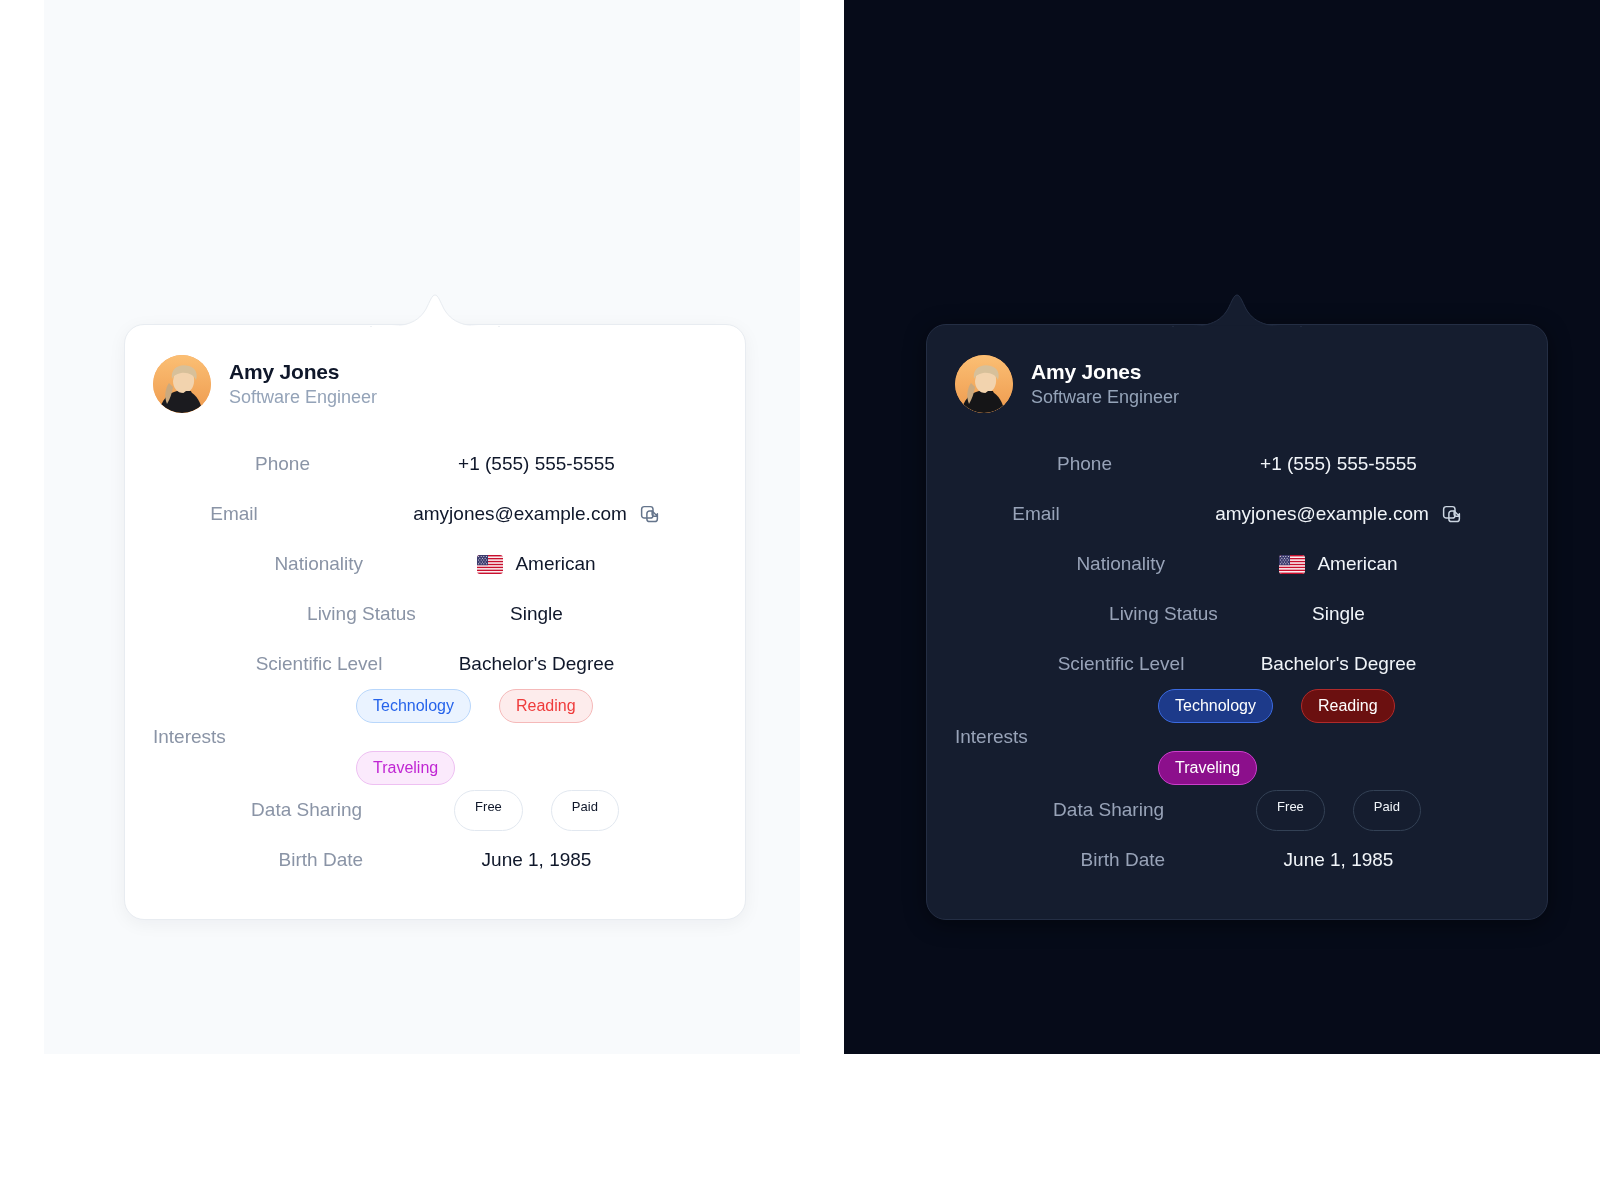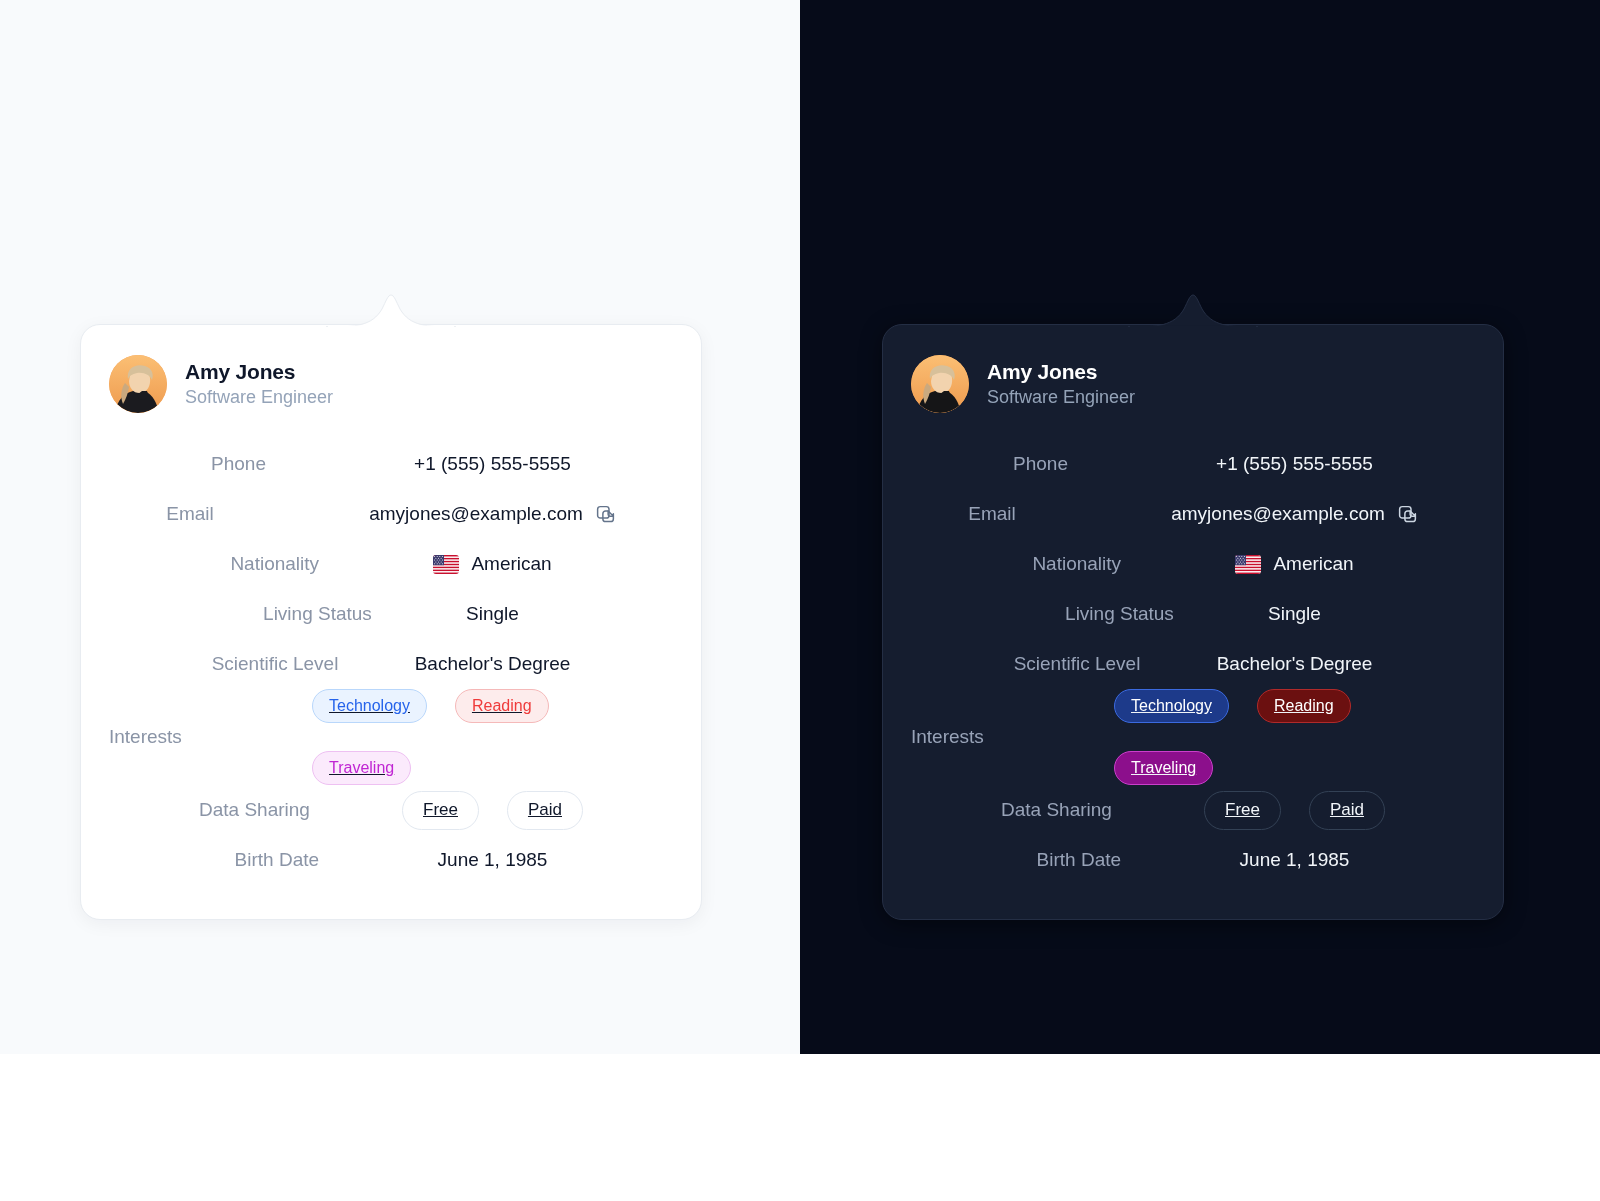--- a/index.html
+++ b/index.html
@@ -15,20 +15,21 @@
     display: flex;
   }
 
   .panel {
     width: 800px;
     height: 1054px;
     position: relative;
     display: flex;
     align-items: flex-start;
     justify-content: center;
+    margin-left: 44px;
   }
 
   .panel--light { background: #f8fafc; }
   .panel--dark  { background: #060b19; }
 
   
   .card {
     position: absolute;
     top: 324px;
     width: 622px;
@@ -133,21 +134,21 @@
     display: inline-flex;
     width: 21px;
     height: 21px;
     cursor: pointer;
   }
   .copy-icon svg { width: 21px; height: 21px; display: block; }
   .panel--light .copy-icon svg { stroke: #64748b; }
   .panel--dark  .copy-icon svg { stroke: #cbd5e1; }
 
   
-  .badges { display: flex; gap: 28px; align-items: center; flex-wrap: wrap; text-decoration: underline; }
+  .badges { display: flex; gap: 28px; align-items: center; flex-wrap: wrap; }
 
   .badge {
     font-size: 16px;
     font-weight: 400;
     padding: 6px 16px 7px 16px;
     border-radius: 999px;
     border: 1px solid transparent;
     white-space: nowrap;
     line-height: 1.2;
   }
@@ -157,22 +158,22 @@
   .panel--light .badge--reading { background: #fdecec; border-color: #f5b9b9; color: #ef3b3b; }
   .panel--light .badge--travel  { background: #fbeafc; border-color: #eec0f2; color: #c026d3; }
 
   
   .panel--dark .badge--tech    { background: #1d3a8a; border-color: #3b6ae0; color: #ffffff; }
   .panel--dark .badge--reading { background: #6b1010; border-color: #b02a2a; color: #ffffff; }
   .panel--dark .badge--travel  { background: #8c0f8c; border-color: #cb3fcb; color: #ffffff; }
 
   
   .badge--neutral {
-    font-size: 17px;
-    padding: 8px 20px 9px 20px;
+    font-size: 13px;
+    padding: 8px 20px 16px 20px;
   }
   .panel--light .badge--neutral { background: #ffffff; border-color: #e2e8f0; color: #0f172a; }
   .panel--dark  .badge--neutral { background: transparent; border-color: #334155; color: #f1f5f9; }
 
 </style>
 </head>
 <body>
 
 <div class="panel panel--light">
   <div class="card">

